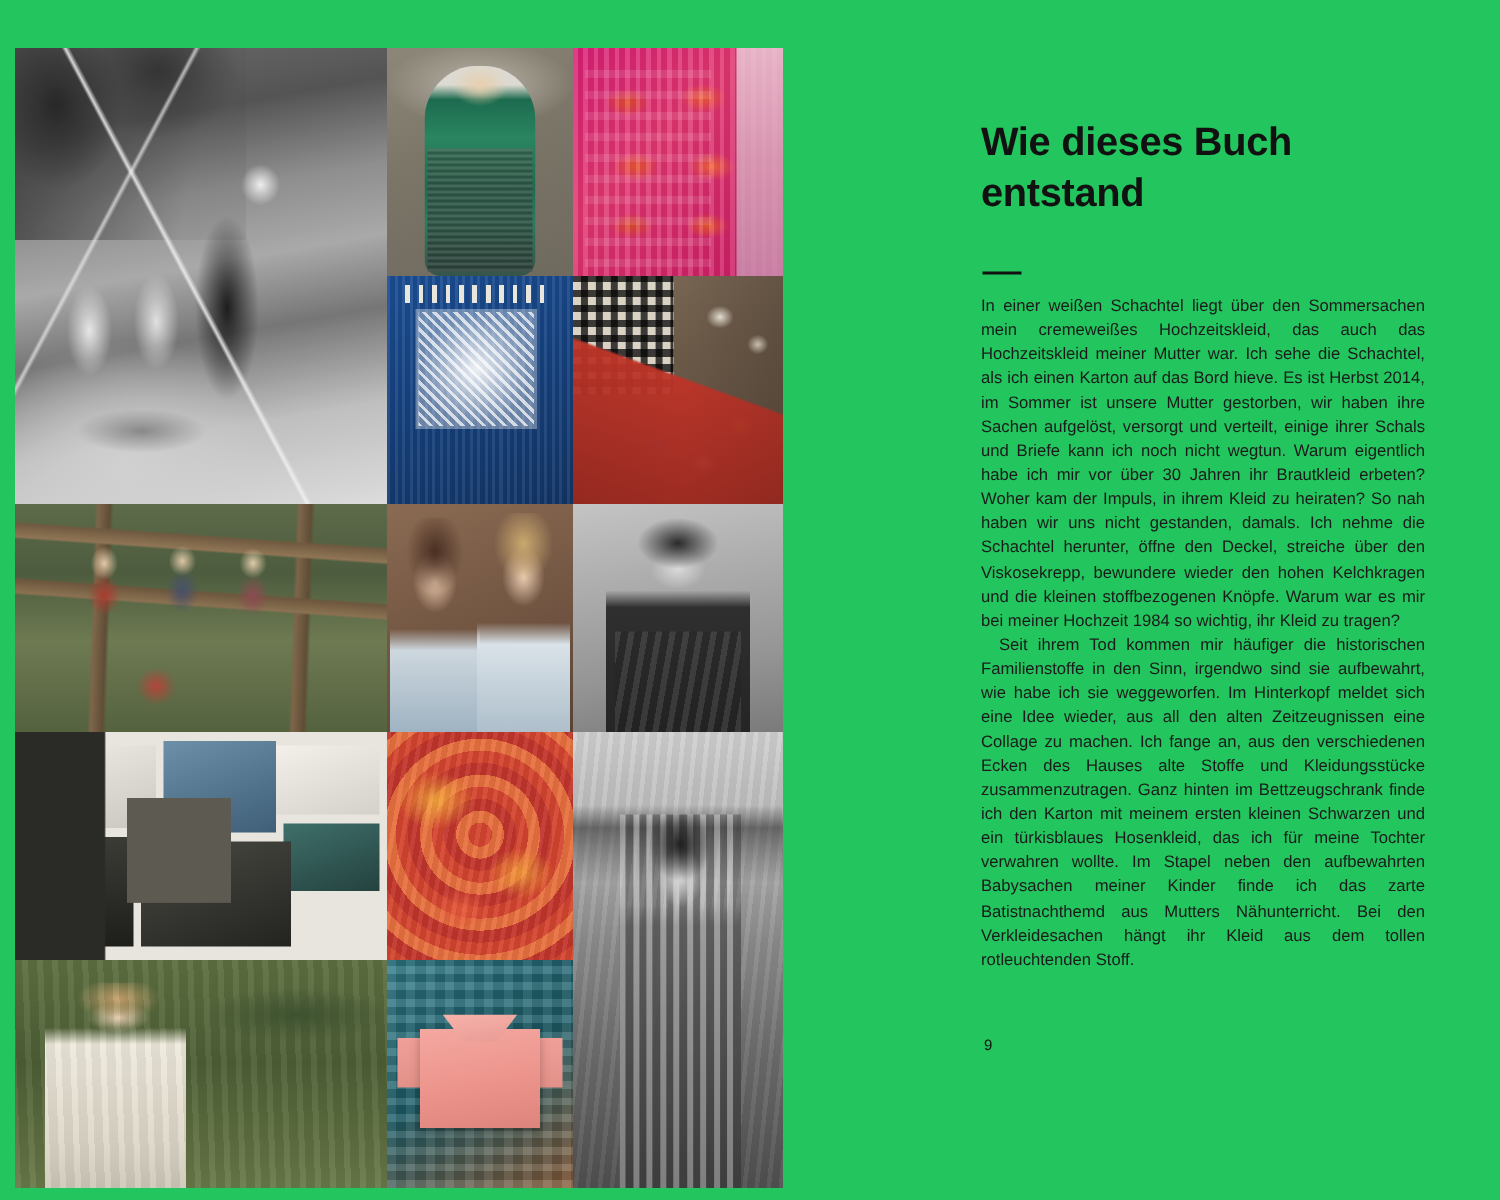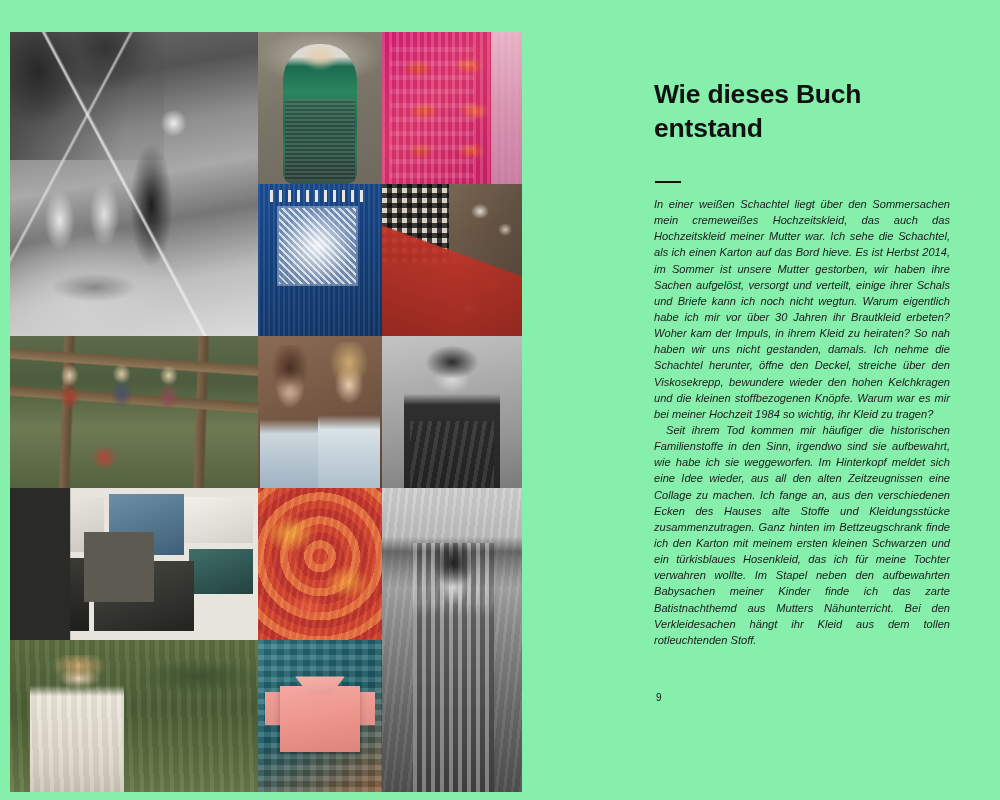--- a/index.html
+++ b/index.html
@@ -10,21 +10,21 @@
   body {
     width: 1000px;
     height: 800px;
     font-family: "Liberation Sans", sans-serif;
     overflow: hidden;
   }
   .page {
     position: relative;
     width: 1000px;
     height: 800px;
-    background: #86efac;
+    background: #22c55e;
   }
 
   
   .collage {
     position: absolute;
     left: 10px;
     top: 32px;
     width: 512px;
     height: 760px;
     display: grid;
@@ -445,21 +445,21 @@
   .body-copy {
     position: absolute;
     left: 0; top: 196px;
     width: 296px;
     font-size: 11.1px;
     line-height: 1.455;
     color: #1b1b1b;
     text-align: justify;
     hyphens: manual;
   }
-  .body-copy p { margin: 0; font-style: italic; }
+  .body-copy p { margin: 0; }
   .body-copy p + p { text-indent: 12px; }
   .folio {
     position: absolute;
     left: 2px; top: 692px;
     font-size: 10px;
     color: #111111;
   }
 </style>
 </head>
 <body>

